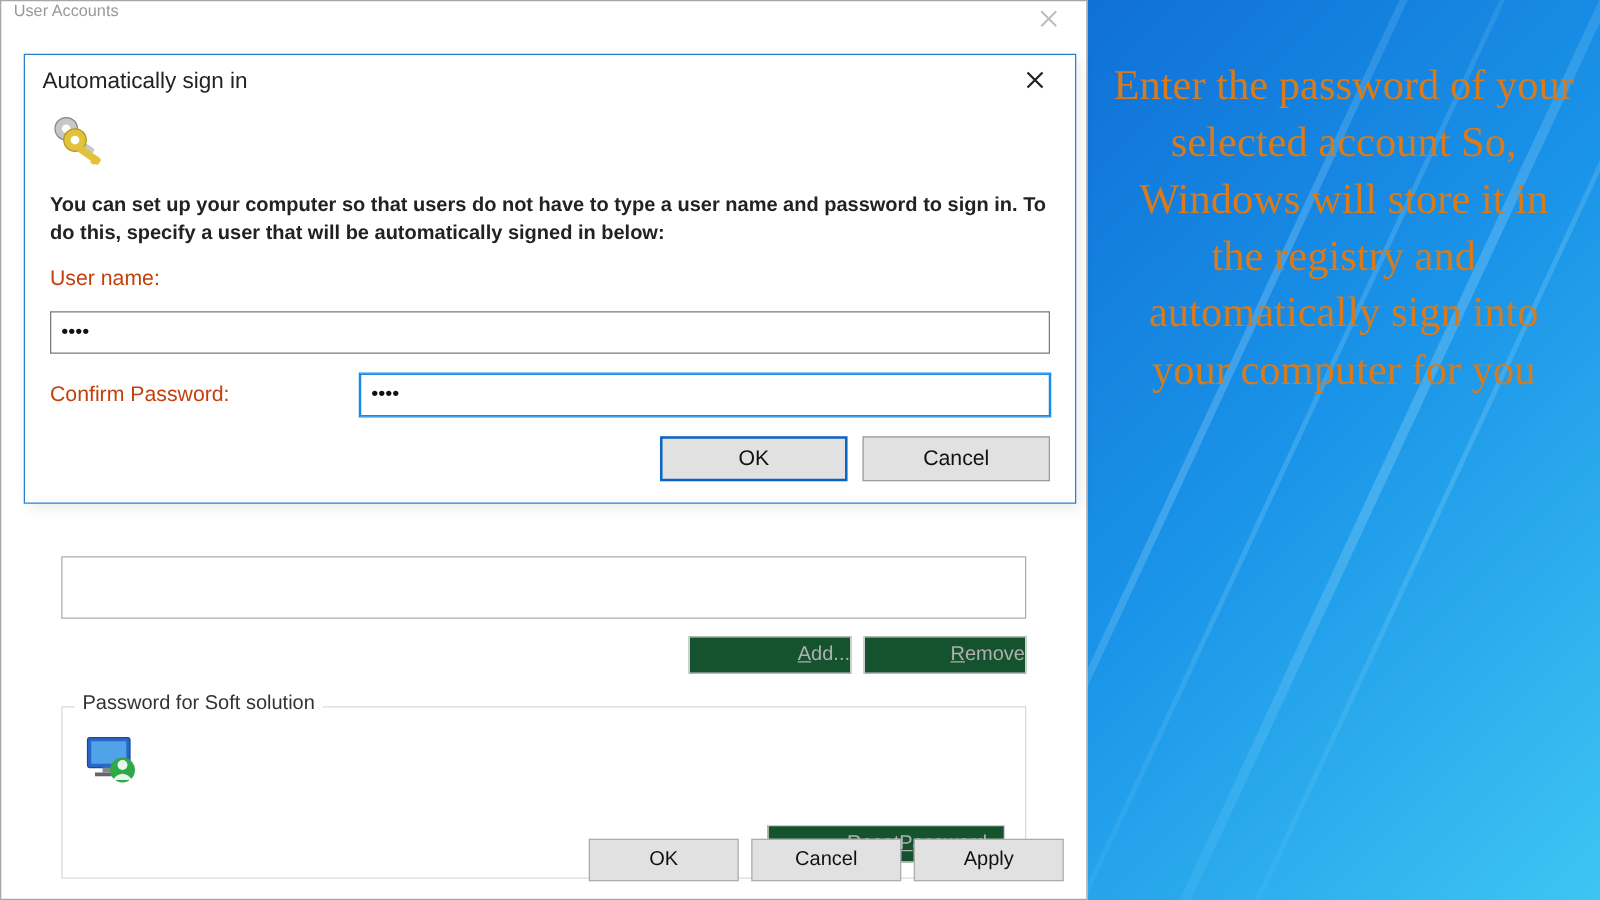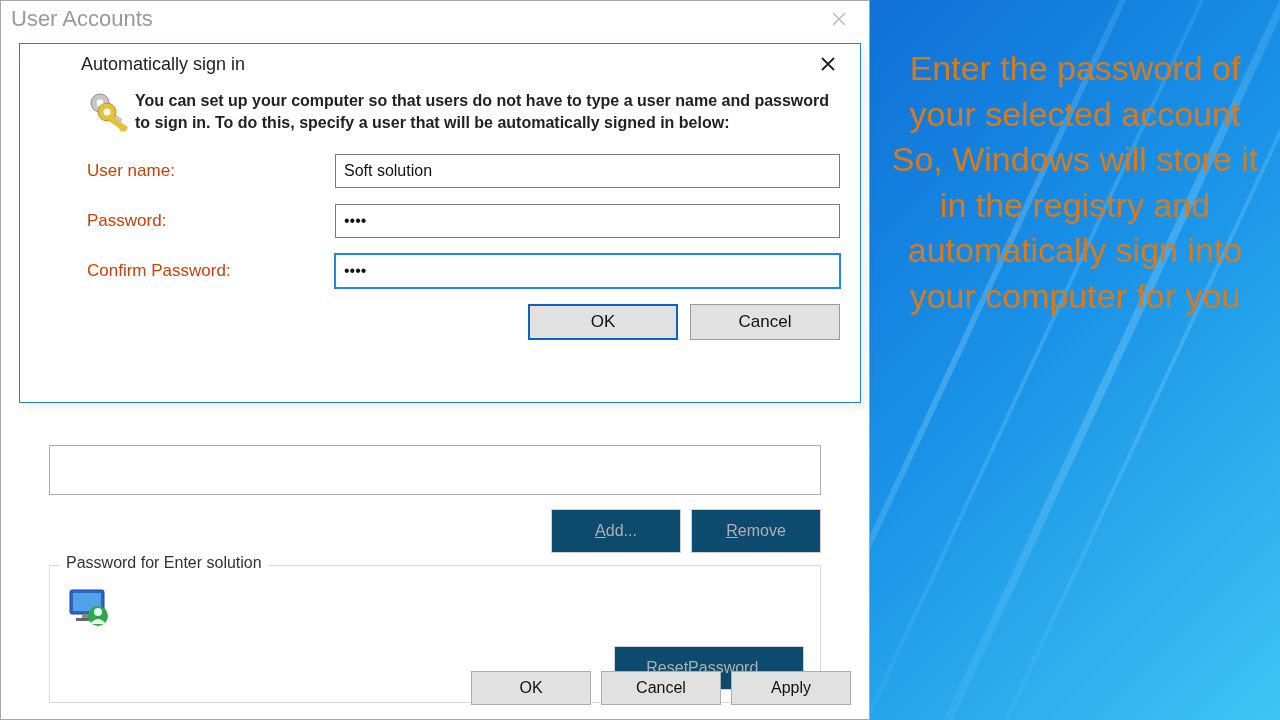--- a/index.html
+++ b/index.html
@@ -24,24 +24,24 @@
 
   
   .parent-dialog {
     position: absolute;
     left: 0; top: 0;
     width: 870px; height: 720px;
     background: #fff;
     border: 1px solid #a7a7a7;
   }
   .parent-title {
-    display: flex; align-items: center; justify-content: space-between;
+    display: flex; align-items: flex-start; justify-content: space-between;
     height: 36px; padding: 0 10px;
     color: #999;
-    font-size: 22px;
+    font-size: 13px;
   }
   .parent-close {
     width: 40px; height: 28px;
     display:flex; align-items:center; justify-content:center;
     color:#bbb; font-size:18px;
   }
   .parent-body {
     position: absolute; left:0; right:0; top:36px; bottom:0;
     padding: 10px 18px;
   }
@@ -53,26 +53,26 @@
     height: 50px;
     border:1px solid #adadad;
     background:#fff;
   }
   .row-buttons {
     position:absolute;
     top: 472px; right: 48px;
     display:flex; gap:10px;
   }
   .btn-disabled {
-    min-width: 130px; height: 44px;
-    background:#0c4a6e;
+    min-width: 130px; height: 30px;
+    background:#14532d;
     border:1px solid #d0d0d0;
     color:#b0b0b0;
     font-size:16px;
-    display:flex; align-items:center; justify-content:center;
+    display:flex; align-items:center; justify-content:flex-end;
   }
   .btn-disabled .ul { text-decoration: underline; }
 
   
   .groupbox {
     position:absolute;
     top: 528px; left:48px; right:48px;
     height: 138px;
     border:1px solid #dadada;
   }
@@ -107,37 +107,36 @@
   }
 
   
   .child-dialog {
     position:absolute;
     left: 18px; top: 42px;
     width: 842px; height: 360px;
     background:#fff;
     border:1px solid #2a7ecf;
     box-shadow: 4px 4px 12px rgba(0,0,0,0.08);
-    padding-left: 47px;
   }
   .child-title {
     display:flex; align-items:center; justify-content:space-between;
     height:40px; padding: 0 10px 0 14px;
     color:#222; font-size:18px;
   }
   .child-close {
     width:44px; height:28px;
     display:flex; align-items:center; justify-content:center;
     font-size:20px; color:#222;
     cursor:pointer;
   }
   .child-body {
     padding: 6px 20px 14px 20px;
   }
-  .intro-row { display:flex; margin-bottom:16px; }
+  .intro-row { display:flex; gap:16px; margin-bottom:16px;flex-direction:column; }
   .intro-icon { flex:0 0 48px; height:48px; }
   .intro-text { font-weight:600; color:#222; font-size:16px; line-height:1.35; }
 
   .form-row { display:flex; align-items:center; margin-bottom:16px; }
   .form-label { width: 248px; color:#c2410c; font-size:17px; }
   .form-input {
     flex:1; height:34px;
     border:1px solid #7a7a7a;
     padding: 0 8px;
     font-size:16px;
@@ -166,21 +165,21 @@
 
   
   .side-text {
     position:absolute;
     left: 890px; right: 20px; top: 46px;
     color:#d97b1a;
     font-size:34px;
     font-weight:500;
     text-align:center;
     line-height:1.34;
-    font-family: Liberation Sans, sans-serif;
+    font-family: Liberation Serif, serif;
   }
 </style>
 </head>
 <body>
 
 <div class="beam b1"></div>
 <div class="beam b2"></div>
 <div class="beam b3"></div>
 <div class="beam b4"></div>
 
@@ -198,21 +197,21 @@
     <div class="list-area"></div>
 
     <div class="row-buttons">
       <div class="btn-disabled">
           <span><span class="ul">A</span><span>dd...</span></span>
         </div>
       <div class="btn-disabled"><span class="ul">R</span>emove</div>
     </div>
 
     <div class="groupbox">
-      <div class="group-legend">Password for Enter solution</div>
+      <div class="group-legend">Password for Soft solution</div>
       <div class="group-content">
         <div class="group-icon">
           <svg width="48" height="48" viewBox="0 0 48 48">
             <rect x="4" y="6" width="34" height="24" rx="2" fill="#2a66c8" stroke="#184a9a"></rect>
             <rect x="7" y="9" width="28" height="18" fill="#4fa3e6"></rect>
             <rect x="16" y="30" width="10" height="4" fill="#888"></rect>
             <rect x="10" y="34" width="22" height="3" fill="#666"></rect>
             <circle cx="32" cy="32" r="10" fill="#2fa84a"></circle>
             <circle cx="32" cy="28" r="4" fill="#e6f7ea"></circle>
             <path d="M24 40 q8 -10 16 0" fill="#e6f7ea"></path>
@@ -251,24 +250,22 @@
             <circle cx="20" cy="22" r="3.5" fill="#fff"></circle>
             <rect x="25" y="26" width="20" height="6" rx="2" fill="#e2c23a" transform="rotate(35 25 26)"></rect>
             <rect x="36" y="34" width="4" height="7" fill="#e2c23a" transform="rotate(35 36 34)"></rect>
           </svg>
         </div>
         <div class="intro-text">You can set up your computer so that users do not have to type a user name and password to sign in. To do this, specify a user that will be automatically signed in below:</div>
       </div>
 
       <div class="form-row">
         <div class="form-label"><span class="ul">U</span>ser name:</div>
-        <input class="form-input" value="Soft solution" style="">
       </div>
       <div class="form-row">
-        <div class="form-label"><span class="ul">P</span>assword:</div>
         <input class="form-input" type="password" value="xxxx" style="">
       </div>
       <div class="form-row">
         <div class="form-label"><span class="ul">C</span>onfirm Password:</div>
         <input class="form-input focused" type="password" value="xxxx" style="">
       </div>
 
       <div class="child-buttons">
         <div class="btn-primary">OK</div>
         <div class="btn-secondary">Cancel</div>

